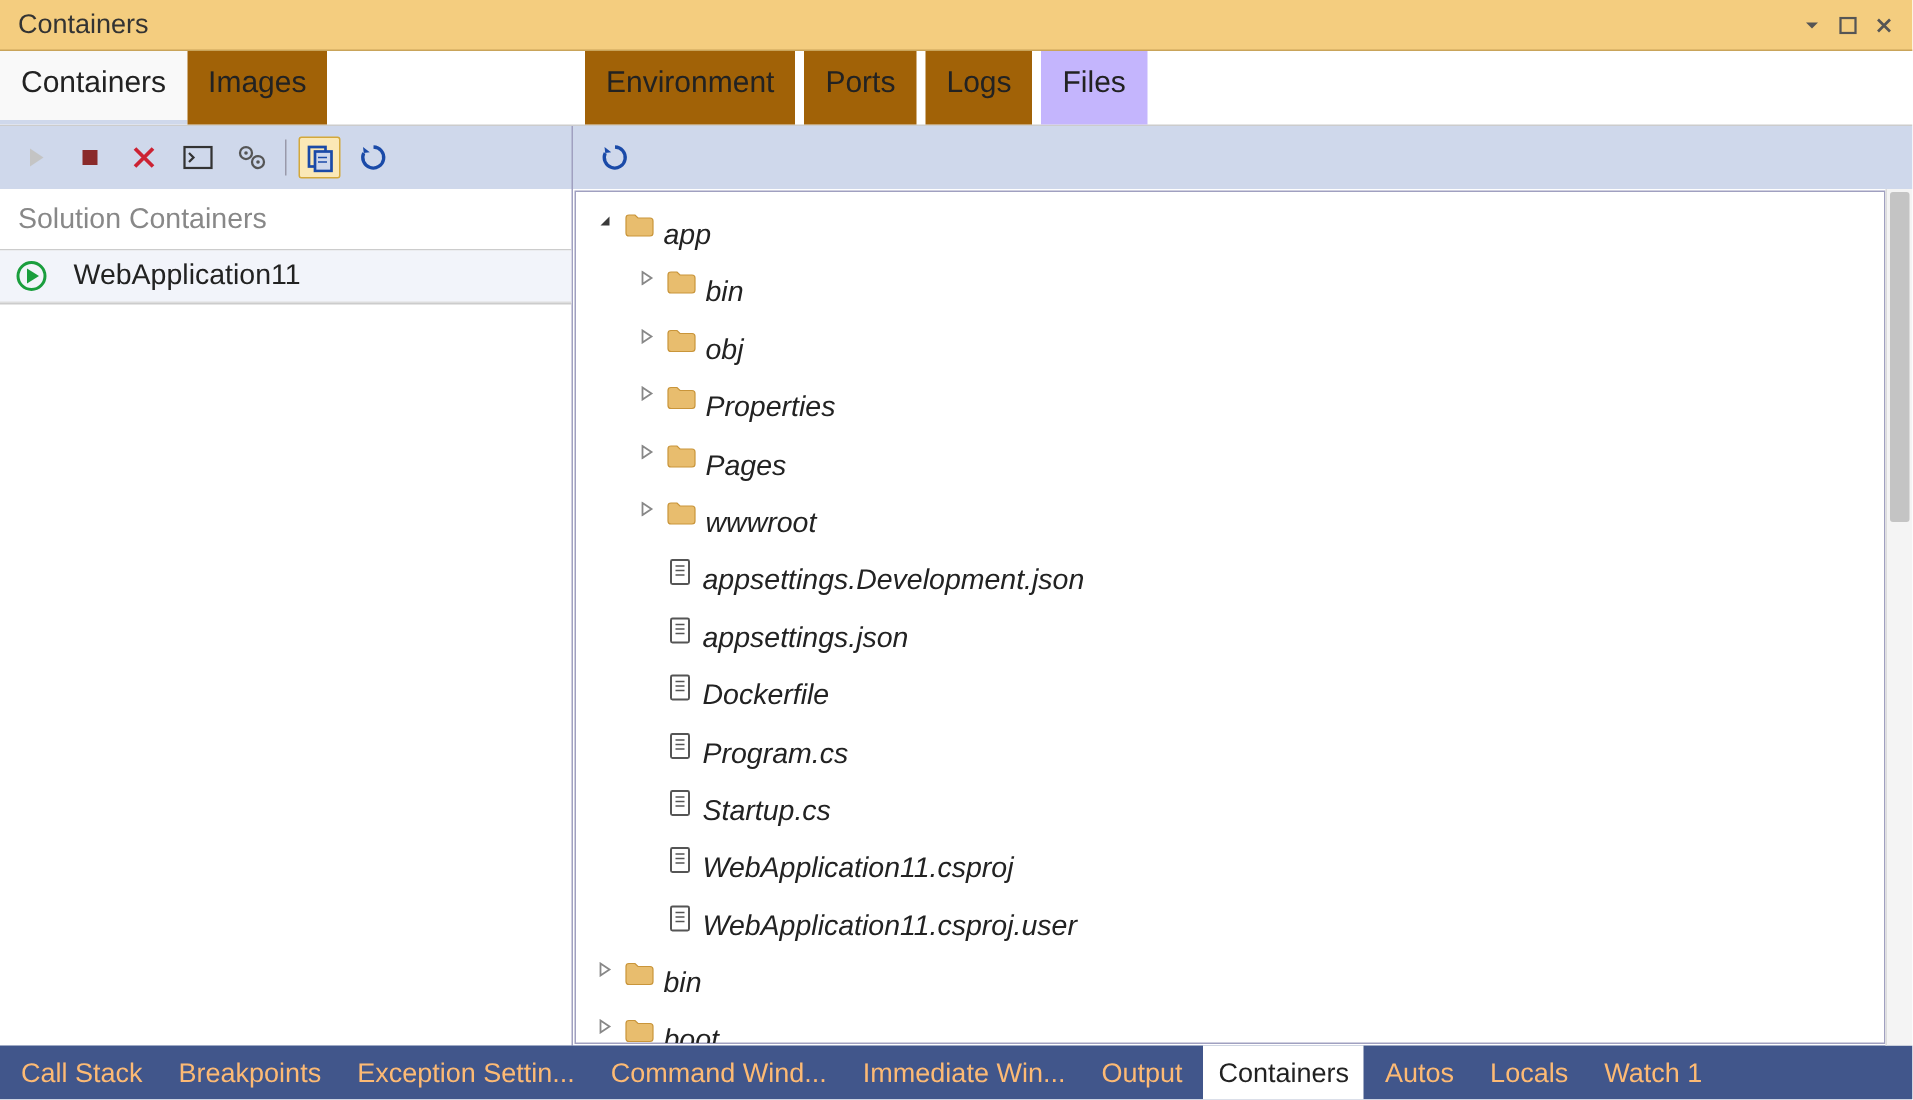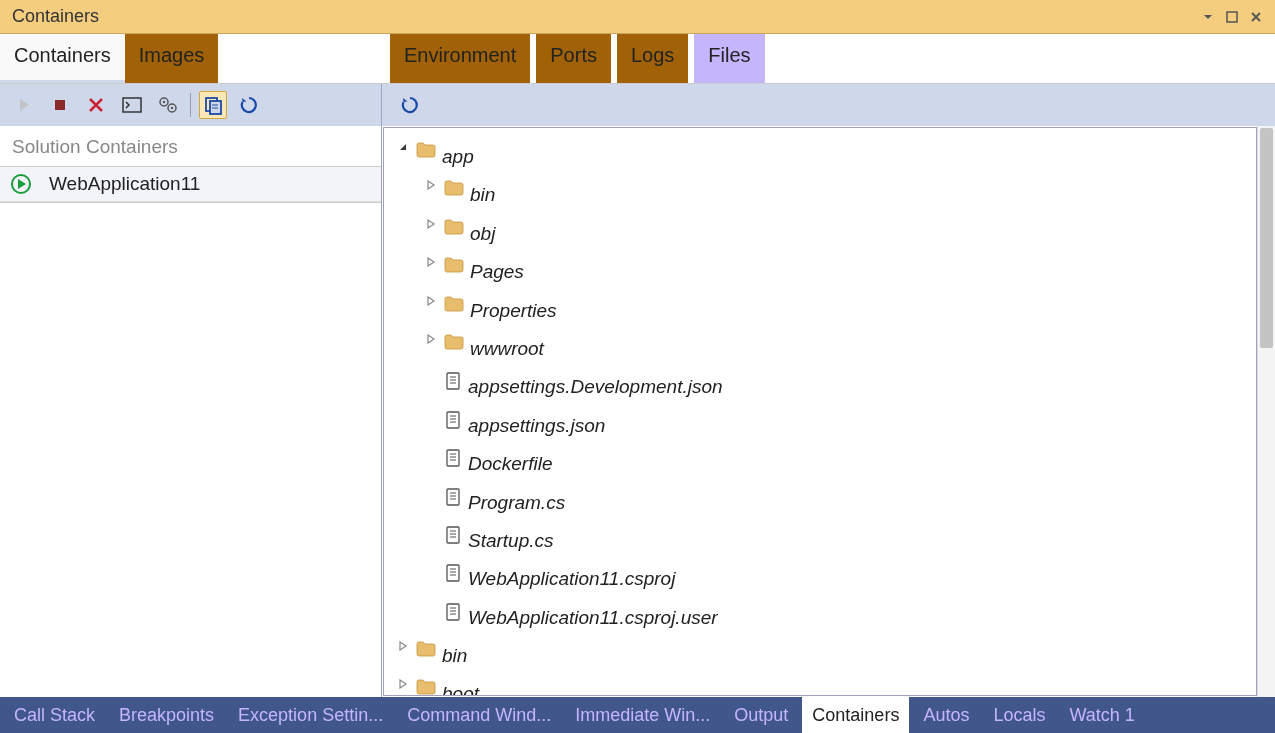--- a/index.html
+++ b/index.html
@@ -36,21 +36,21 @@
 .indent0{padding-left:4px;} .indent1{padding-left:32px;}
 .arrow { width:14px; display:inline-flex; justify-content:center; color:#5a5a5a; font-size:12px;}
 .arrow.blank{visibility:hidden;}
 .folder-icon { width:20px; height:16px; }
 .file-icon { width:18px; height:18px; }
 
 .scroller { width:18px; background:#f4f4f4; border-left:1px solid #ddd; position:relative;}
 .scroller-thumb{ position:absolute; top:2px; left:2px; right:2px; height:220px; background:#c4c4c4; border-radius:2px;}
 
 .bottom-tabs { background:#41568b; height:36px; display:flex; align-items:stretch; gap:4px; padding:0 4px;}
-.btab { color:#c4b5fd; font-size:18px; display:flex; align-items:center; padding:0 10px; cursor:pointer; white-space:nowrap;}
+.btab { color:#fdba74; font-size:18px; display:flex; align-items:center; padding:0 10px; cursor:pointer; white-space:nowrap;}
 .btab.active { background:#fff; color:#222; }
 svg{display:block;}
 </style>
 </head>
 <body>
 
 <div class="title-bar">
   <div class="title">Containers</div>
   <div class="controls">
     <span class="ctl">
@@ -194,32 +194,32 @@
         </div>
         <div class="tree-row clickable indent1">
           <span class="arrow" style="color:#888">
             <svg width="10" height="10" viewBox="0 0 10 10">
               <path d="M2 1 L8 5 L2 9 Z" fill="none" stroke="#888" stroke-width="1.2"></path>
             </svg>
           </span>
           <svg class="folder-icon" viewBox="0 0 20 16">
             <path d="M1 3 Q1 1 3 1 L7 1 L9 3 L17 3 Q19 3 19 5 L19 13 Q19 15 17 15 L3 15 Q1 15 1 13 Z" fill="#e8bd6e" stroke="#c9953a" stroke-width="0.8"></path>
           </svg>
+          <span>Properties</span>
+        </div>
+        <div class="tree-row clickable indent1">
+          <span class="arrow" style="color:#888">
+            <svg width="10" height="10" viewBox="0 0 10 10">
+              <path d="M2 1 L8 5 L2 9 Z" fill="none" stroke="#888" stroke-width="1.2"></path>
+            </svg>
+          </span>
+          <svg class="folder-icon" viewBox="0 0 20 16">
+            <path d="M1 3 Q1 1 3 1 L7 1 L9 3 L17 3 Q19 3 19 5 L19 13 Q19 15 17 15 L3 15 Q1 15 1 13 Z" fill="#e8bd6e" stroke="#c9953a" stroke-width="0.8"></path>
+          </svg>
           <span>Pages</span>
-        </div>
-        <div class="tree-row clickable indent1">
-          <span class="arrow" style="color:#888">
-            <svg width="10" height="10" viewBox="0 0 10 10">
-              <path d="M2 1 L8 5 L2 9 Z" fill="none" stroke="#888" stroke-width="1.2"></path>
-            </svg>
-          </span>
-          <svg class="folder-icon" viewBox="0 0 20 16">
-            <path d="M1 3 Q1 1 3 1 L7 1 L9 3 L17 3 Q19 3 19 5 L19 13 Q19 15 17 15 L3 15 Q1 15 1 13 Z" fill="#e8bd6e" stroke="#c9953a" stroke-width="0.8"></path>
-          </svg>
-          <span>Properties</span>
         </div>
         <div class="tree-row clickable indent1">
           <span class="arrow" style="color:#888">
             <svg width="10" height="10" viewBox="0 0 10 10">
               <path d="M2 1 L8 5 L2 9 Z" fill="none" stroke="#888" stroke-width="1.2"></path>
             </svg>
           </span>
           <svg class="folder-icon" viewBox="0 0 20 16">
             <path d="M1 3 Q1 1 3 1 L7 1 L9 3 L17 3 Q19 3 19 5 L19 13 Q19 15 17 15 L3 15 Q1 15 1 13 Z" fill="#e8bd6e" stroke="#c9953a" stroke-width="0.8"></path>
           </svg>

